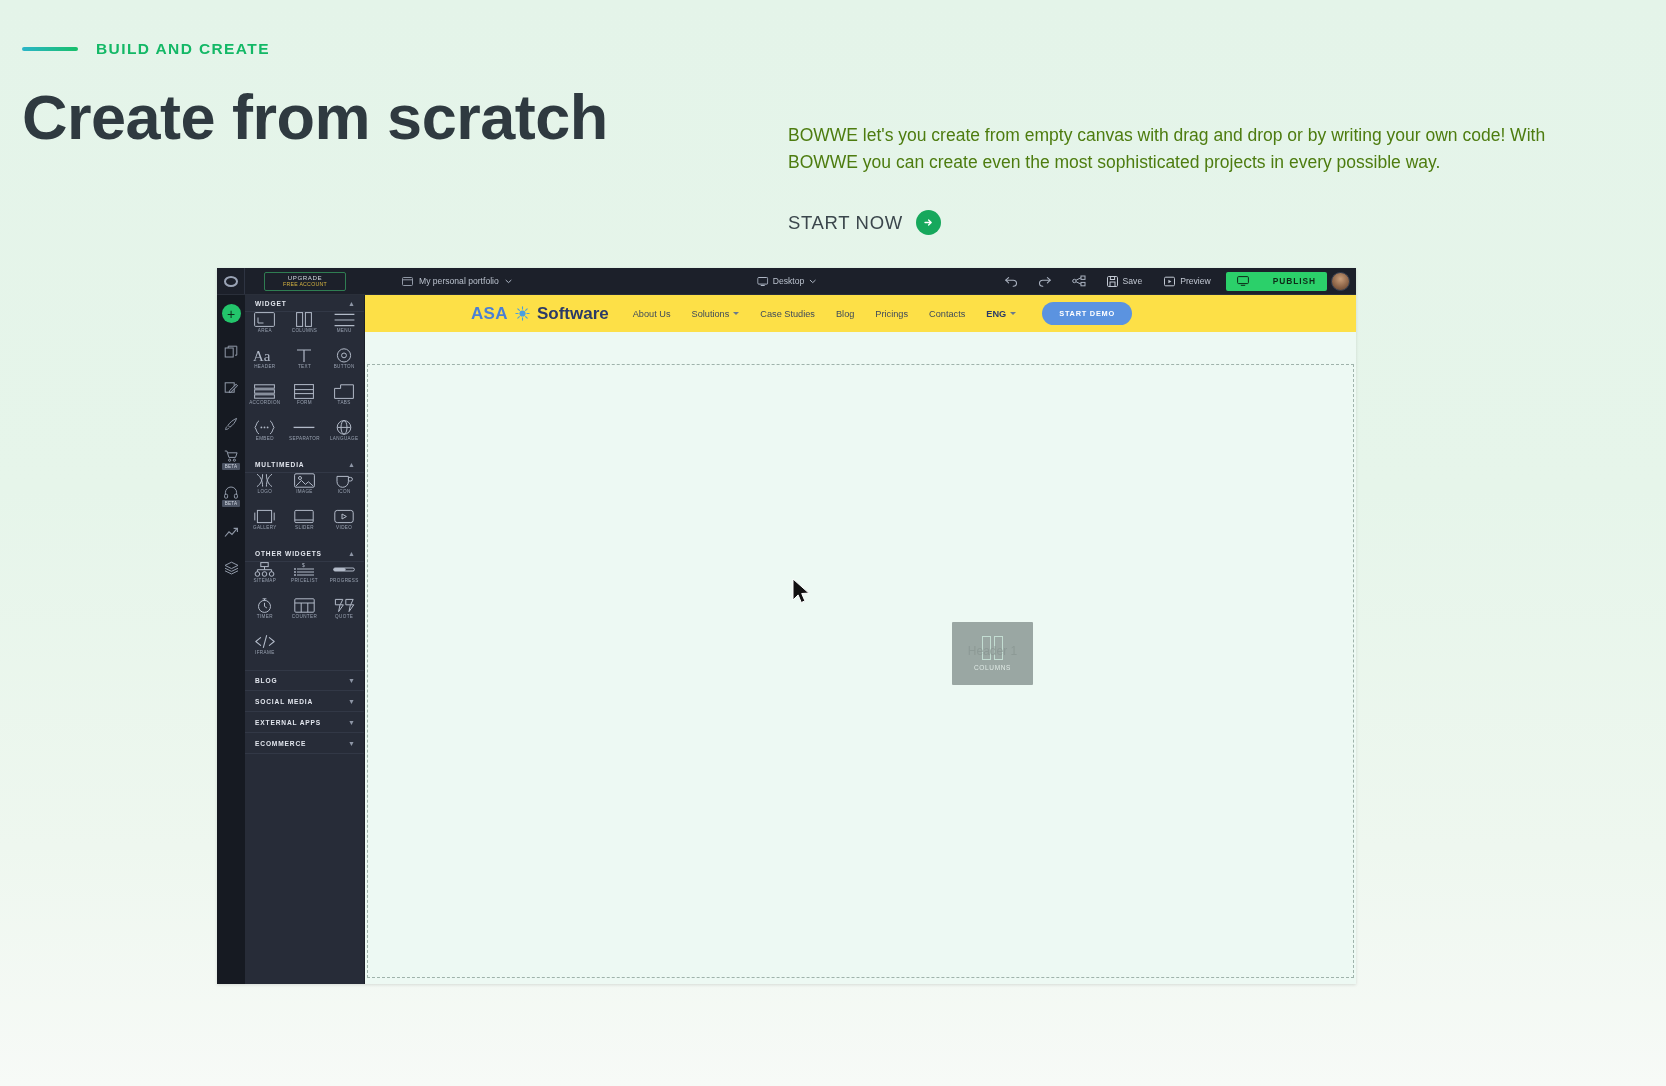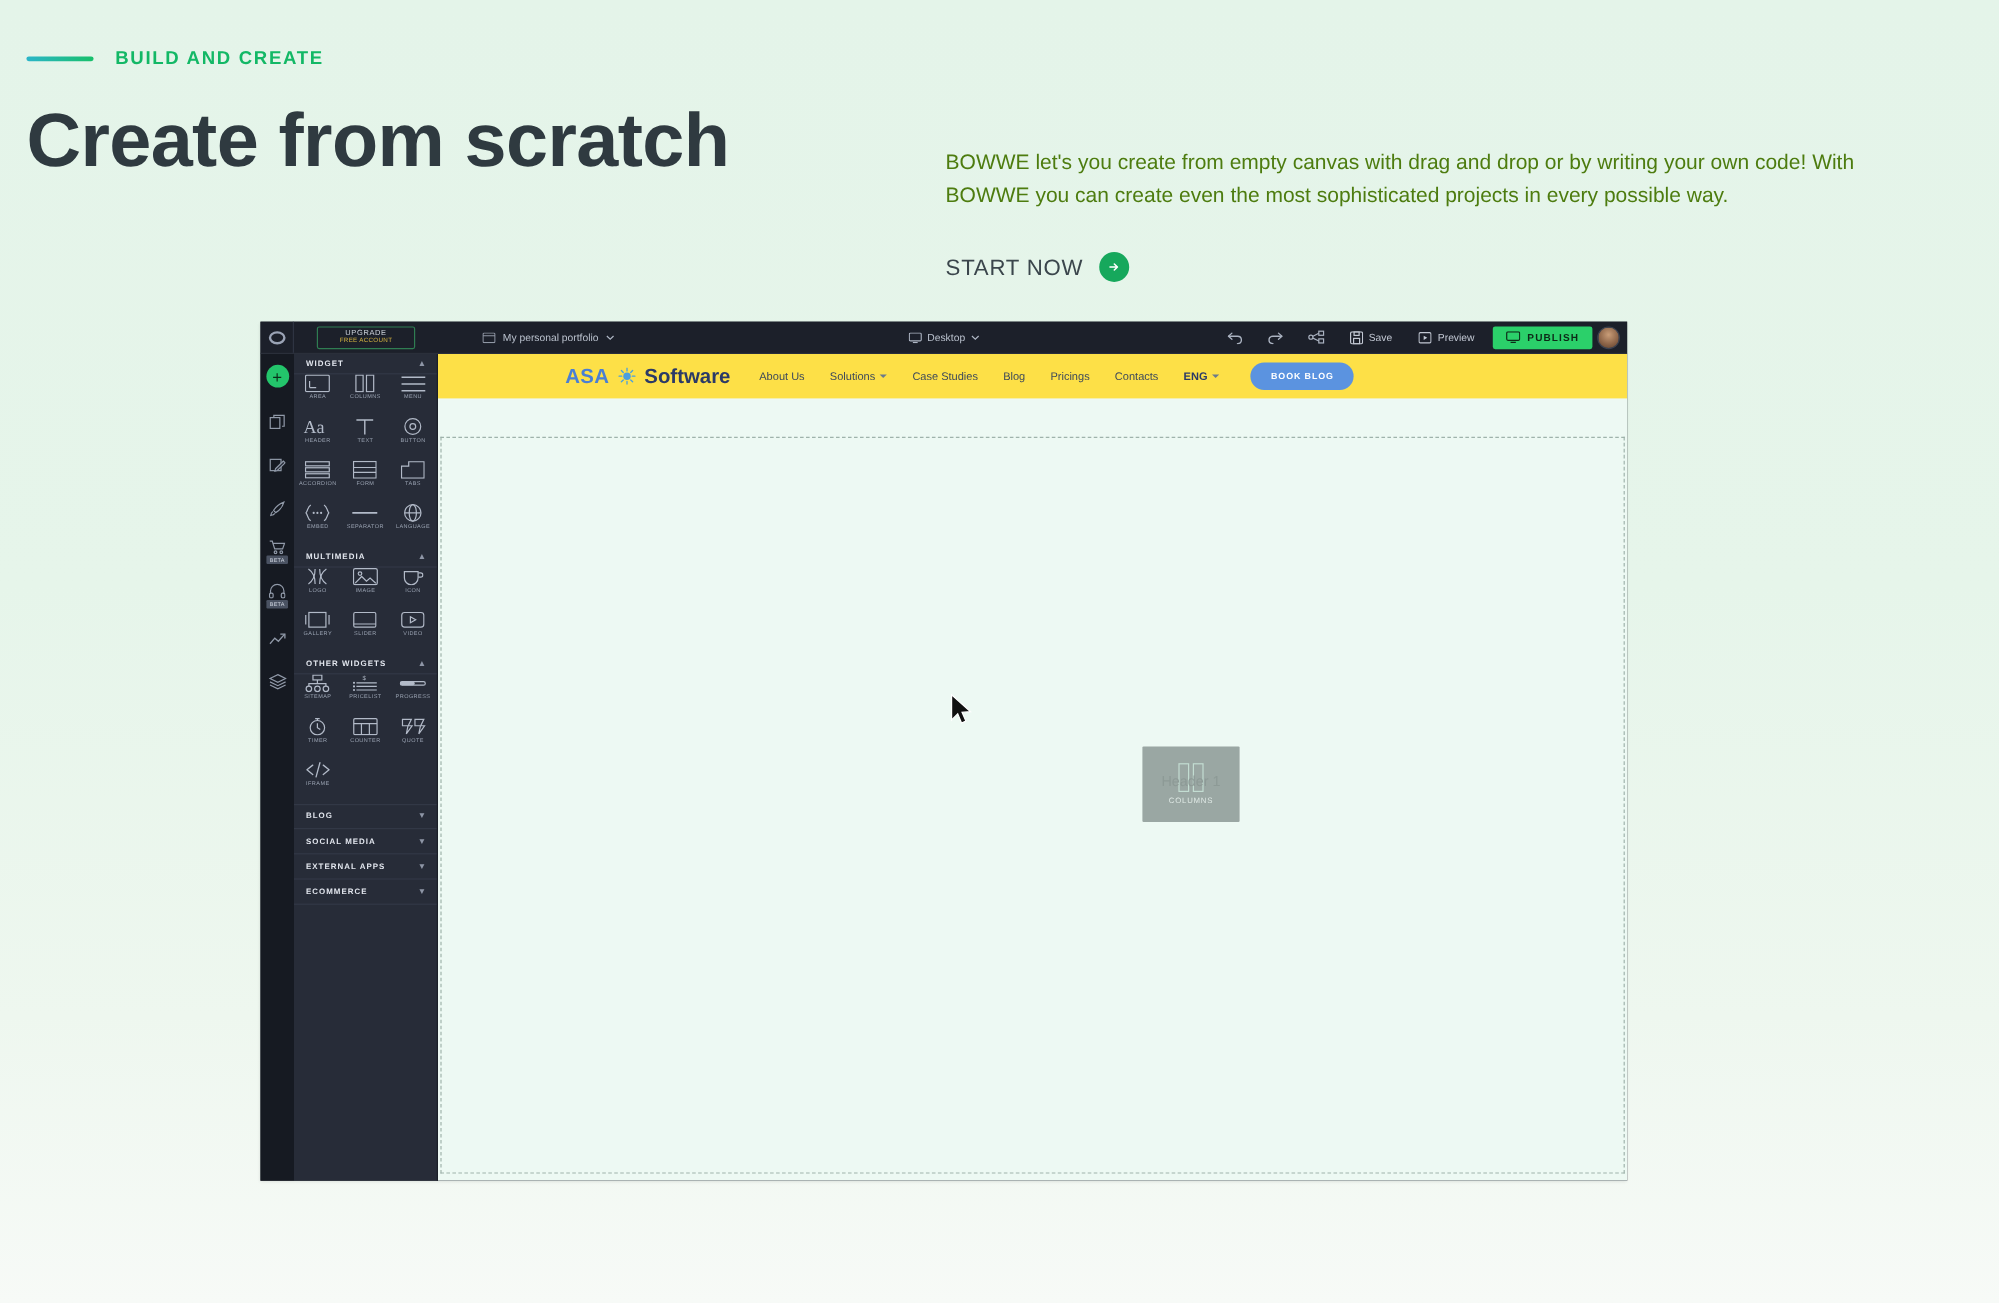--- a/index.html
+++ b/index.html
@@ -52,21 +52,21 @@
     color: #b9c0cc; font-size: 8.6px; }
   .mini-ico { opacity: .8; display: block; }
   .device-sel { position: absolute; left: 50%; transform: translateX(-50%);
     display: flex; align-items: center; gap: 5px; color: #b9c0cc; font-size: 8.6px; }
   .tb-right { margin-left: auto; display: flex; align-items: center; height: 100%; }
   .tb-icon { padding: 0 10px; display: flex; align-items: center; color: #aab2c0; }
   .tb-btn { display: flex; align-items: center; gap: 5px; padding: 0 11px;
     color: #c2c8d3; font-size: 8.6px; }
   .publish { background: #2bd06a; color: #0d2b18; font-size: 8.4px; font-weight: 600;
     letter-spacing: .11em; height: 19px; padding: 0 11px; border-radius: 2px;
-    display: flex; align-items: center; gap: 6px; margin: 0 4px; }
+    display: flex; align-items: center; gap: 24px; margin: 0 4px; }
   .avatar { width: 19px; height: 19px; border-radius: 50%;
     background: radial-gradient(circle at 50% 35%, #c99d78 0%, #8a6246 60%, #5a3f2d 100%);
     margin-right: 6px; border: 1px solid #3a4150; }
 
   .body-row { display: flex; height: 689px; }
 
   
   .rail { width: 28px; background: #161a22; display: flex; flex-direction: column;
     align-items: center; padding-top: 9px; gap: 2px; }
   .rail-plus { width: 19px; height: 19px; border-radius: 50%; background: #23c56b;
@@ -588,21 +588,21 @@
             </span>
           <span class="nav-item">
               <span>Contacts</span>
             </span>
           <span class="nav-item">
               <span class="lang">ENG</span>
               <i class="nav-caret"></i>
             </span>
         </nav>
 
-        <span class="book-demo">BOOK BLOG</span>
+        <span class="book-demo">START DEMO</span>
       </div>
 
       <div class="dropzone"></div>
 
       <div class="drag-ghost">
         <span class="ghost-title">Header 1</span>
         <span class="g-glyph">
           <span class="g-bar"></span>
             <span class="g-bar"></span>
         </span>

